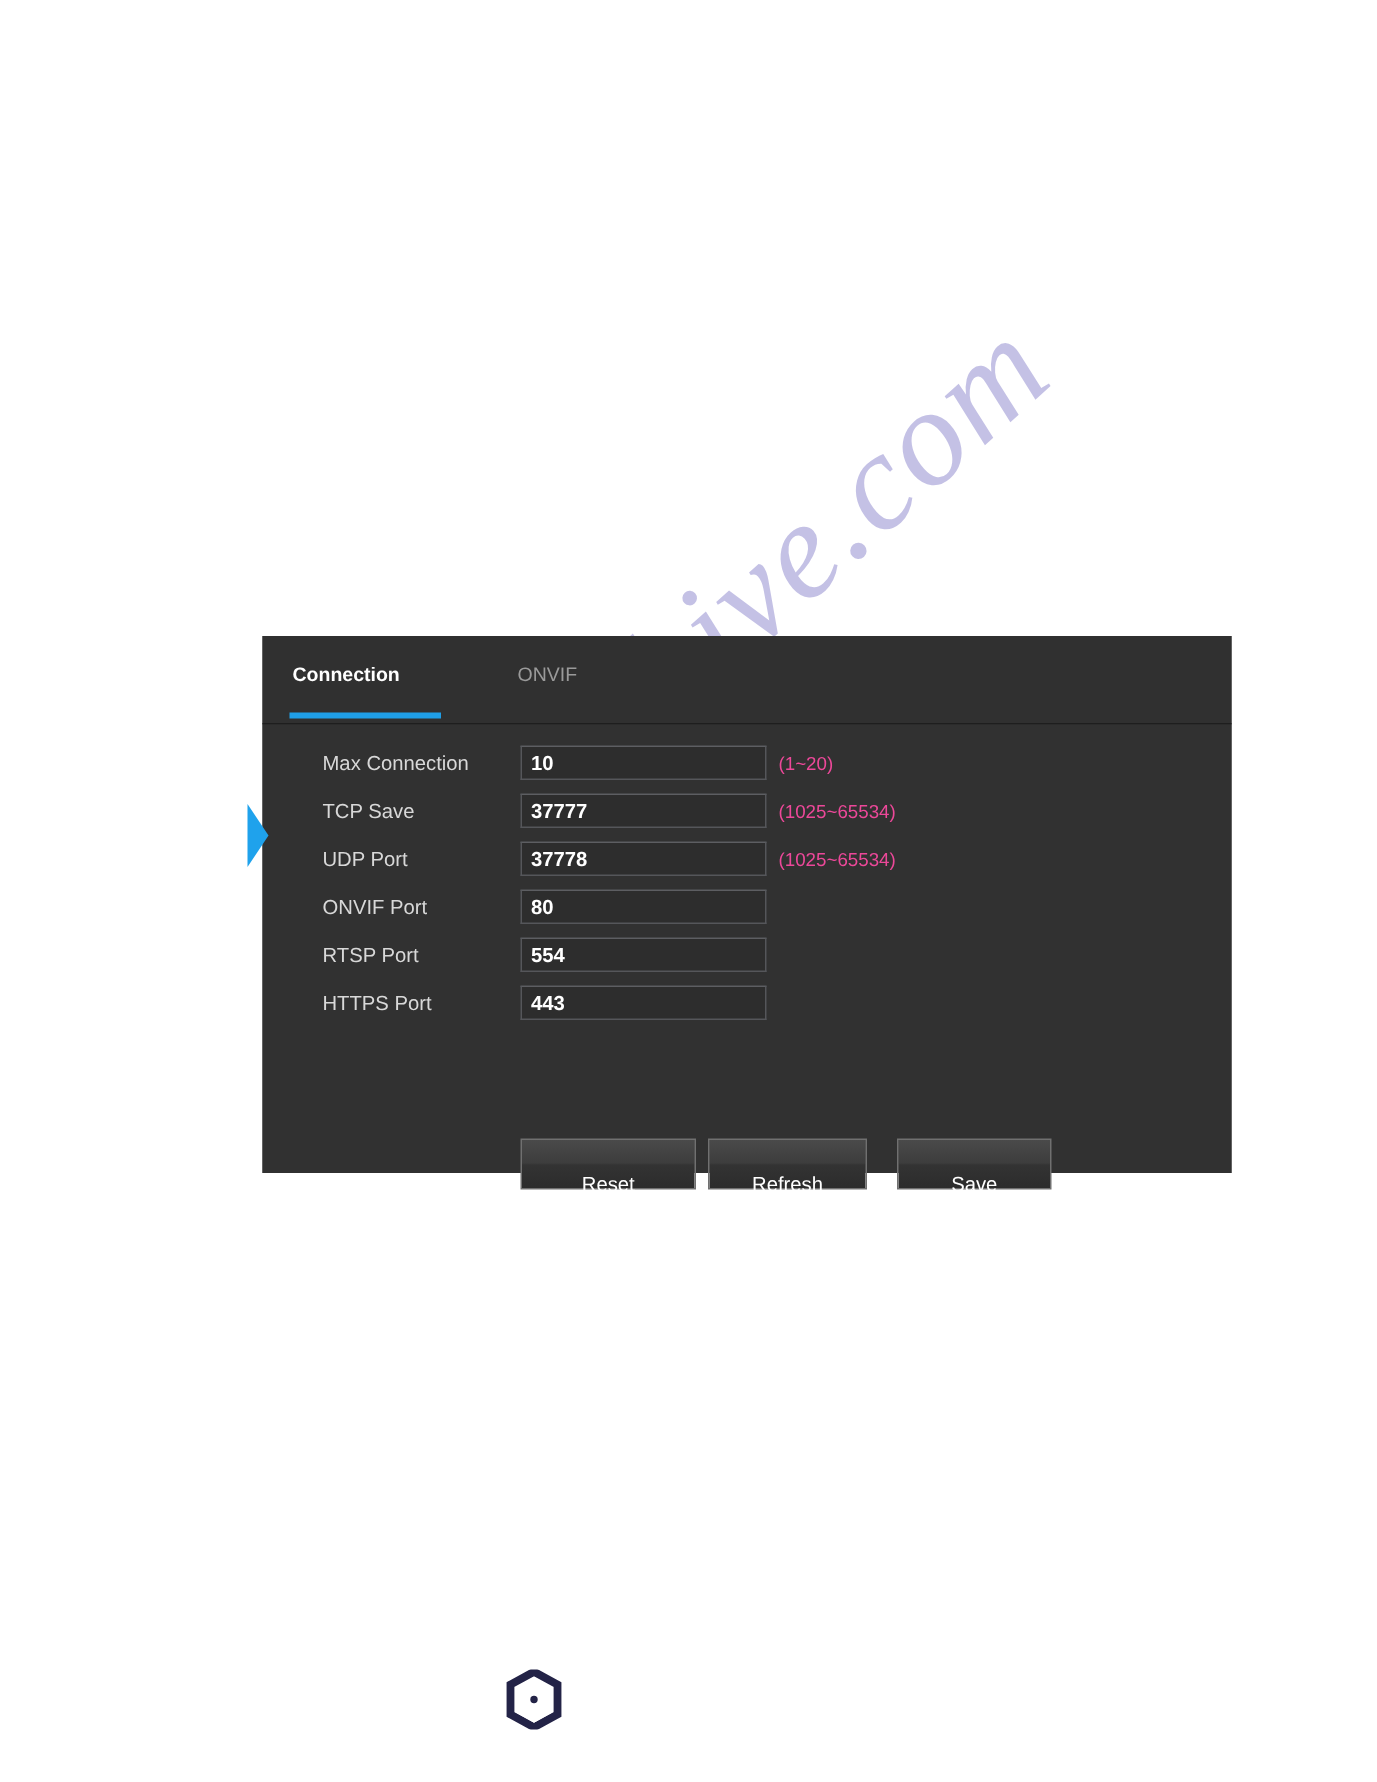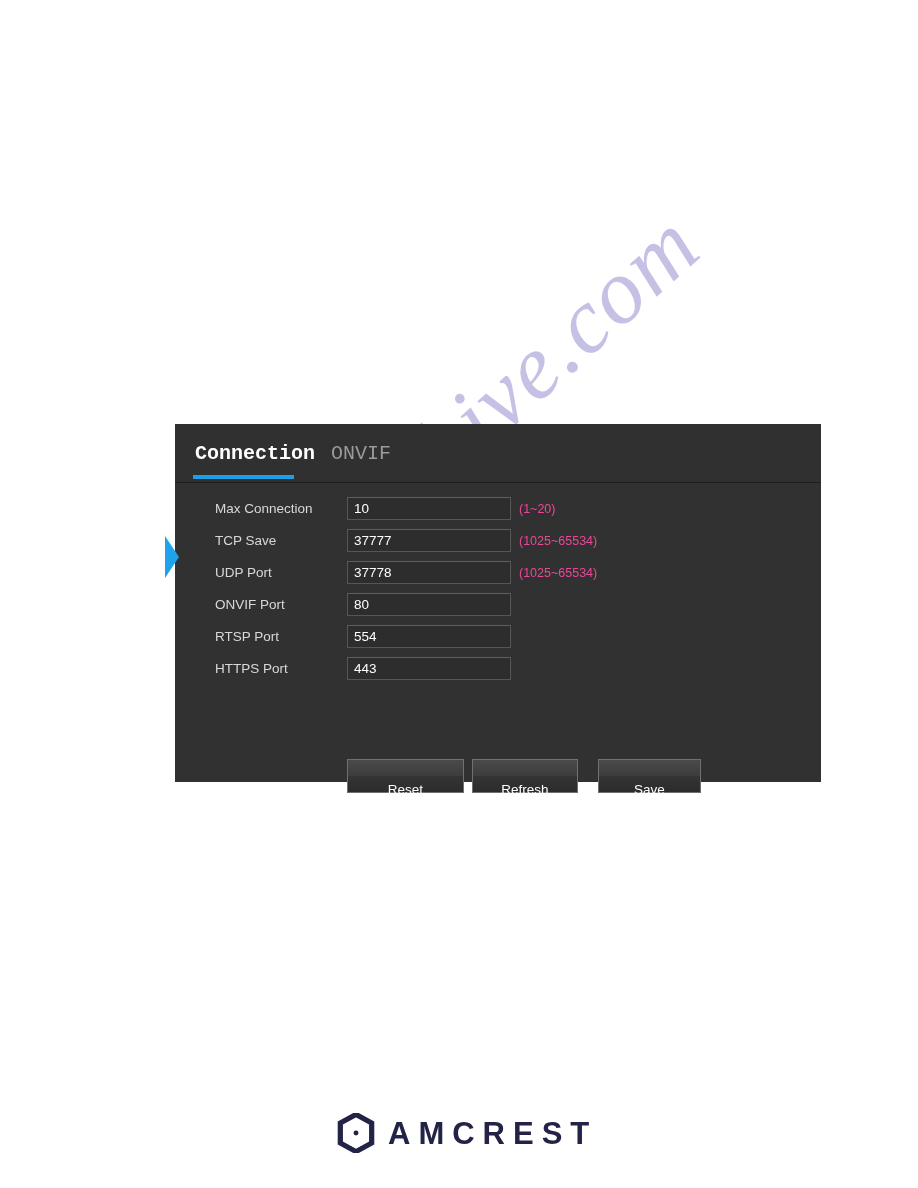--- a/index.html
+++ b/index.html
@@ -68,32 +68,31 @@
   
   #tab-bar {
     position: relative;
     height: 58px;
     background: #303030;
     border-bottom: 1px solid #1e1e1e;
   }
   .tab {
     position: absolute;
     top: 18px;
-    font-size: 20px;
+    font-size: 13px;
     cursor: pointer;
     white-space: nowrap;
-    font-family: Liberation Mono, monospace;
   }
   #tab-connection {
     left: 20px;
     color: #ffffff;
     font-weight: bold;
   }
   #tab-onvif {
-    left: 156px;
+    left: 170px;
     color: #9a9a9a;
     font-weight: normal;
   }
   #tab-underline {
     position: absolute;
     left: 18px;
     top: 51px;
     width: 101px;
     height: 4px;
     background: #1f9fe8;
@@ -130,20 +129,21 @@
     box-sizing: border-box;
     background: #2d2d2d;
     border: 1px solid #55565a;
     border-top-color: #5d5e62;
     color: #ffffff;
     font-family: "Liberation Sans", sans-serif;
     font-size: 13.5px;
     padding: 0 0 0 6px;
     outline: none;
     line-height: 21px;
+    font-weight: bold;
   }
   .row-hint {
     position: absolute;
     left: 344px;
     top: 0;
     font-size: 12.5px;
     color: #ec4899;
     line-height: 24px;
     white-space: nowrap;
   }
@@ -264,14 +264,13 @@
   </div>
 </div>
 
 <div id="footer-logo">
   <svg id="logo-mark" viewBox="0 0 40 42">
     <path d="M20 1.5 L36.5 10.5 L36.5 31.5 L20 40.5 L3.5 31.5 L3.5 10.5 Z" fill="none" stroke="#232347" stroke-width="5.5" stroke-linejoin="miter"></path>
     <path d="M8.5 19 L8.5 13.5 L20 7.2 L31.5 13.5 L31.5 19" fill="none" stroke="#ffffff" stroke-width="3.4"></path>
     <path d="M8.5 23.5 L8.5 29 L20 35.3 L31.5 29 L31.5 23.5" fill="none" stroke="#ffffff" stroke-width="3.4"></path>
     <circle cx="20" cy="21" r="2.6" fill="#232347"></circle>
   </svg>
-  <div id="logo-wordmark">AMCREST</div>
 </div>
 
 </body></html>

